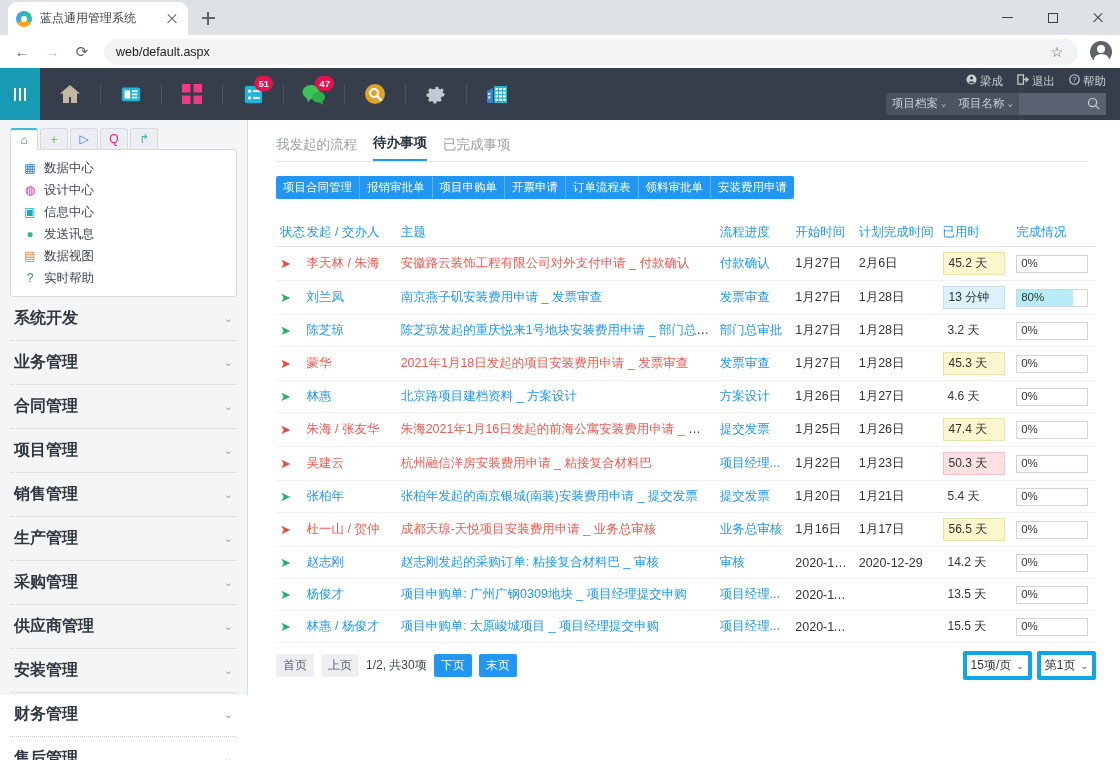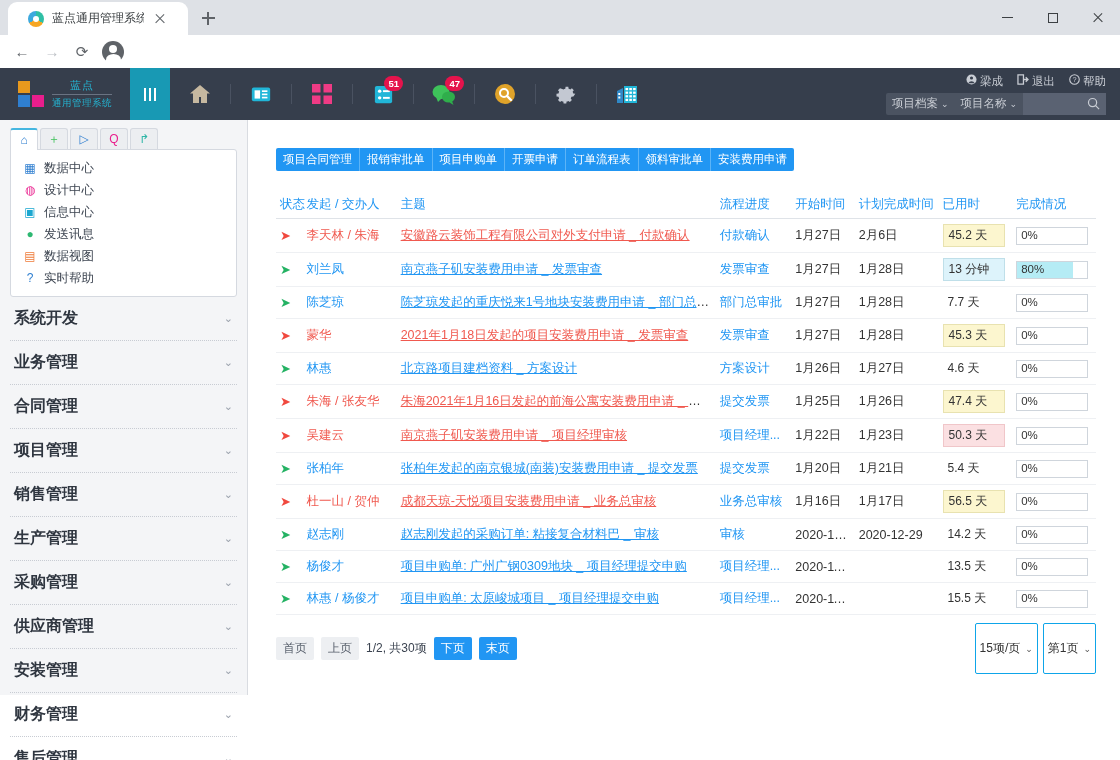--- a/index.html
+++ b/index.html
@@ -10,21 +10,21 @@
     font-family:"Liberation Sans","DejaVu Sans",sans-serif;
     font-size:13px; color:#333;
     -webkit-font-smoothing:antialiased;
   }
 
   
   .browser-chrome { width:1120px; background:#dee1e6; }
   .tabstrip { height:35px; display:flex; align-items:flex-end; padding-left:8px; position:relative; }
   .tab {
     height:33px; width:180px; background:#fff; border-radius:9px 9px 0 0;
-    display:flex; align-items:center; padding:0 20px; gap:8px; position:relative;
+    display:flex; align-items:center; padding:0 8px; gap:8px; position:relative;
   }
   .tab-favicon {
     width:16px; height:16px; border-radius:50%;
     background:conic-gradient(#2fbfa5 0deg 120deg,#f6a623 120deg 240deg,#3da9de 240deg 360deg);
     position:relative; flex:none;
   }
   .tab-favicon::after{
     content:""; position:absolute; left:5px; top:5px; width:6px; height:6px;
     border-radius:50%; background:#fff;
   }
@@ -93,21 +93,21 @@
     position:absolute; top:8px; right:10px; min-width:17px; height:15px; padding:0 4px;
     background:#e5134c; color:#fff; font-size:9.5px; border-radius:8px;
     display:flex;align-items:center;justify-content:center; font-weight:bold;
   }
 
   .hdr-right { margin-left:auto; display:flex; flex-direction:column; justify-content:center; padding-right:14px; gap:4px;}
   .hdr-links { display:flex; gap:14px; justify-content:flex-end; font-size:11.5px; color:#c9cdd4; }
   .hdr-links span { display:flex; gap:3px; cursor:pointer; }
   .hdr-search {
     height:22px; background:#4b5361; border-radius:2px; display:flex; align-items:center;
-    font-size:11.5px; color:#c9cdd4; width:220px;
+    font-size:11.5px; color:#c9cdd4; width:220px;font-family:Liberation Mono, monospace;
   }
   .hdr-search .sel { display:flex;align-items:center; gap:3px; padding:0 6px; cursor:pointer; white-space:nowrap;}
   .hdr-search .inp { flex:1; background:#5a6272; height:22px; display:flex; align-items:center; padding-right:6px; justify-content:flex-end; cursor:text;}
 
   
   .app-body { display:flex; height:575px; background:#fff; }
 
   .sidebar { width:248px; background:#f4f5f7; border-right:1px solid #d9dce1; padding:8px 10px 0 10px; }
   .side-tabs { display:flex; gap:2px; }
   .side-tab {
@@ -162,21 +162,21 @@
   .c-start{width:62px;}
   .c-plan{width:82px;}
   .c-used{width:72px;}
   .c-done{width:82px;}
 
   .arrow { font-size:13px; line-height:1; }
   .arrow.red{ color:#f0483e; }
   .arrow.green{ color:#24b263; }
   .who { color:#2196f3; }
   .who.red { color:#f0594f; }
-  .subj { color:#2196f3;text-decoration:underline; }
+  .subj { color:#2196f3; }
   .subj.red { color:#f0594f; }
   .prog { color:#2196f3; }
 
   .used-box {
     display:inline-block; min-width:62px; padding:2px 5px; font-size:12px;
     border:1px solid #dfe3e8; background:#fff; color:#333; text-align:left;
   }
   .used-plain { padding:2px 5px; font-size:12px; color:#333; display:inline-block;}
   .used-yellow { background:#fcf6cf; border-color:#e8e2b0; }
   .used-pink { background:#fbe0e2; border-color:#f0c6c9; }
@@ -189,21 +189,21 @@
   .pct-fill { position:absolute; left:0; top:0; bottom:0; background:#b5ecf5; }
   .pct-label { position:absolute; left:4px; top:1.5px; color:#333; }
 
   .pager { display:flex; align-items:center; gap:7px; margin-top:8px; font-size:12px; width:820px;}
   .pgbtn { padding:3px 7px; font-size:12px; border-radius:2px; cursor:pointer; }
   .pgbtn.gray { background:#edeff2; color:#5a626e; }
   .pgbtn.blue { background:#2196f3; color:#fff; }
   .pg-info { color:#3b4350; }
   .pager-right { margin-left:auto; display:flex; gap:5px; }
   .mini-sel {
-    border:1px solid #0ea5e9; background:#fff; font-size:12px; padding:16px 4px;
+    border:4px solid #0ea5e9; background:#fff; font-size:12px; padding:2px 4px;
     display:flex; align-items:center; gap:5px; border-radius:2px; cursor:pointer; color:#333;
   }
   .mini-sel .cv { font-size:9px; color:#555; }
 </style>
 </head>
 <body>
 
 <div class="browser-chrome">
   <div class="tabstrip">
     <div class="tab">
@@ -221,37 +221,29 @@
         </div>
       <div class="wc">
           <span class="wc-close"></span>
         </div>
     </div>
   </div>
   <div class="toolbar">
     <div class="navbtn">←</div>
     <div class="navbtn disabled">→</div>
     <div class="navbtn">⟳</div>
+    <div class="omnibox">
+      <span class="url">web/default.aspx</span>
+      <span class="star">☆</span>
+    </div>
     <div class="profile"></div>
   </div>
 </div>
 
 <div class="app-header">
-  <div class="logo-box">
-    <div class="logo-squares">
-      <span class="ls ls1"></span>
-        <span class="ls ls2"></span>
-      <span class="ls ls3"></span>
-        <span class="ls ls4"></span>
-    </div>
-    <div class="logo-text">
-      <span class="logo-cn">蓝点</span>
-      <span class="logo-sub">通用管理系统</span>
-    </div>
-  </div>
 
   <div class="menu-toggle">
     <span class="bars">
         <i></i>
         <i></i>
         <i></i>
       </span>
   </div>
 
   <div class="nav-icons">
@@ -471,20 +463,25 @@
         <span class="gt">财务管理</span>
         <span class="gc">⌄</span>
       </div>
     <div class="side-group">
         <span class="gt">售后管理</span>
         <span class="gc">⌄</span>
       </div>
   </div>
 
   <div class="main">
+    <div class="tabs-row">
+      <div class="mtab">我发起的流程</div>
+      <div class="mtab active">待办事项</div>
+      <div class="mtab">已完成事项</div>
+    </div>
 
     <div class="chips">
       <div class="chip">项目合同管理</div>
       <div class="chip">报销审批单</div>
       <div class="chip">项目申购单</div>
       <div class="chip">开票申请</div>
       <div class="chip">订单流程表</div>
       <div class="chip">领料审批单</div>
       <div class="chip">安装费用申请</div>
     </div>
@@ -543,21 +540,21 @@
               </div>
             </td>
           </tr>
           <tr>
             <td><span class="arrow green">➤</span></td>
             <td><span class="who">陈芝琼</span></td>
             <td><span class="subj">陈芝琼发起的重庆悦来1号地块安装费用申请 _ 部门总审批</span></td>
             <td><span class="prog">部门总审批</span></td>
             <td><span>1月27日</span></td>
             <td><span>1月28日</span></td>
-            <td><span class="used-plain">7.7 天</span></td>
+            <td><span class="used-plain">3.2 天</span></td>
             <td>
               <div class="pct-wrap">
                 <div class="pct-fill" style="width:0%"></div>
                 <div class="pct-label">0%</div>
               </div>
             </td>
           </tr>
           <tr>
             <td><span class="arrow red">➤</span></td>
             <td><span class="who red">蒙华</span></td>
@@ -599,21 +596,21 @@
             <td>
               <div class="pct-wrap">
                 <div class="pct-fill" style="width:0%"></div>
                 <div class="pct-label">0%</div>
               </div>
             </td>
           </tr>
           <tr>
             <td><span class="arrow red">➤</span></td>
             <td><span class="who red">吴建云</span></td>
-            <td><span class="subj red">南京燕子矶安装费用申请 _ 项目经理审核</span></td>
+            <td><span class="subj red">杭州融信洋房安装费用申请 _ 粘接复合材料巴</span></td>
             <td><span class="prog">项目经理...</span></td>
             <td><span>1月22日</span></td>
             <td><span>1月23日</span></td>
             <td><span class="used-box used-pink">50.3 天</span></td>
             <td>
               <div class="pct-wrap">
                 <div class="pct-fill" style="width:0%"></div>
                 <div class="pct-label">0%</div>
               </div>
             </td>

